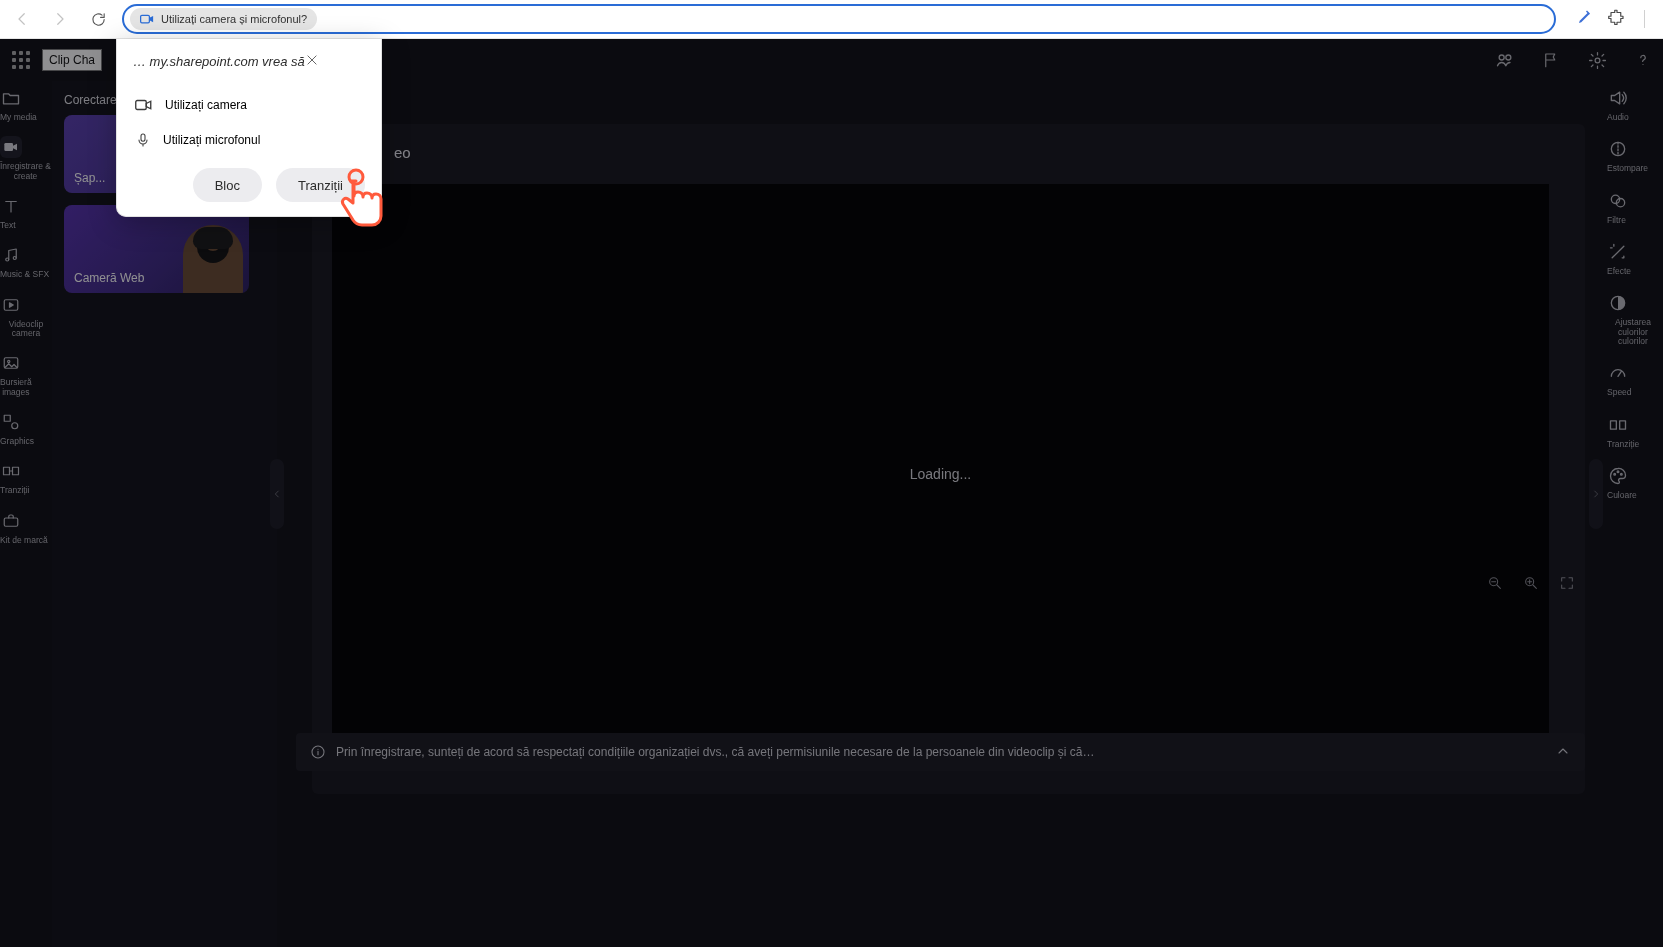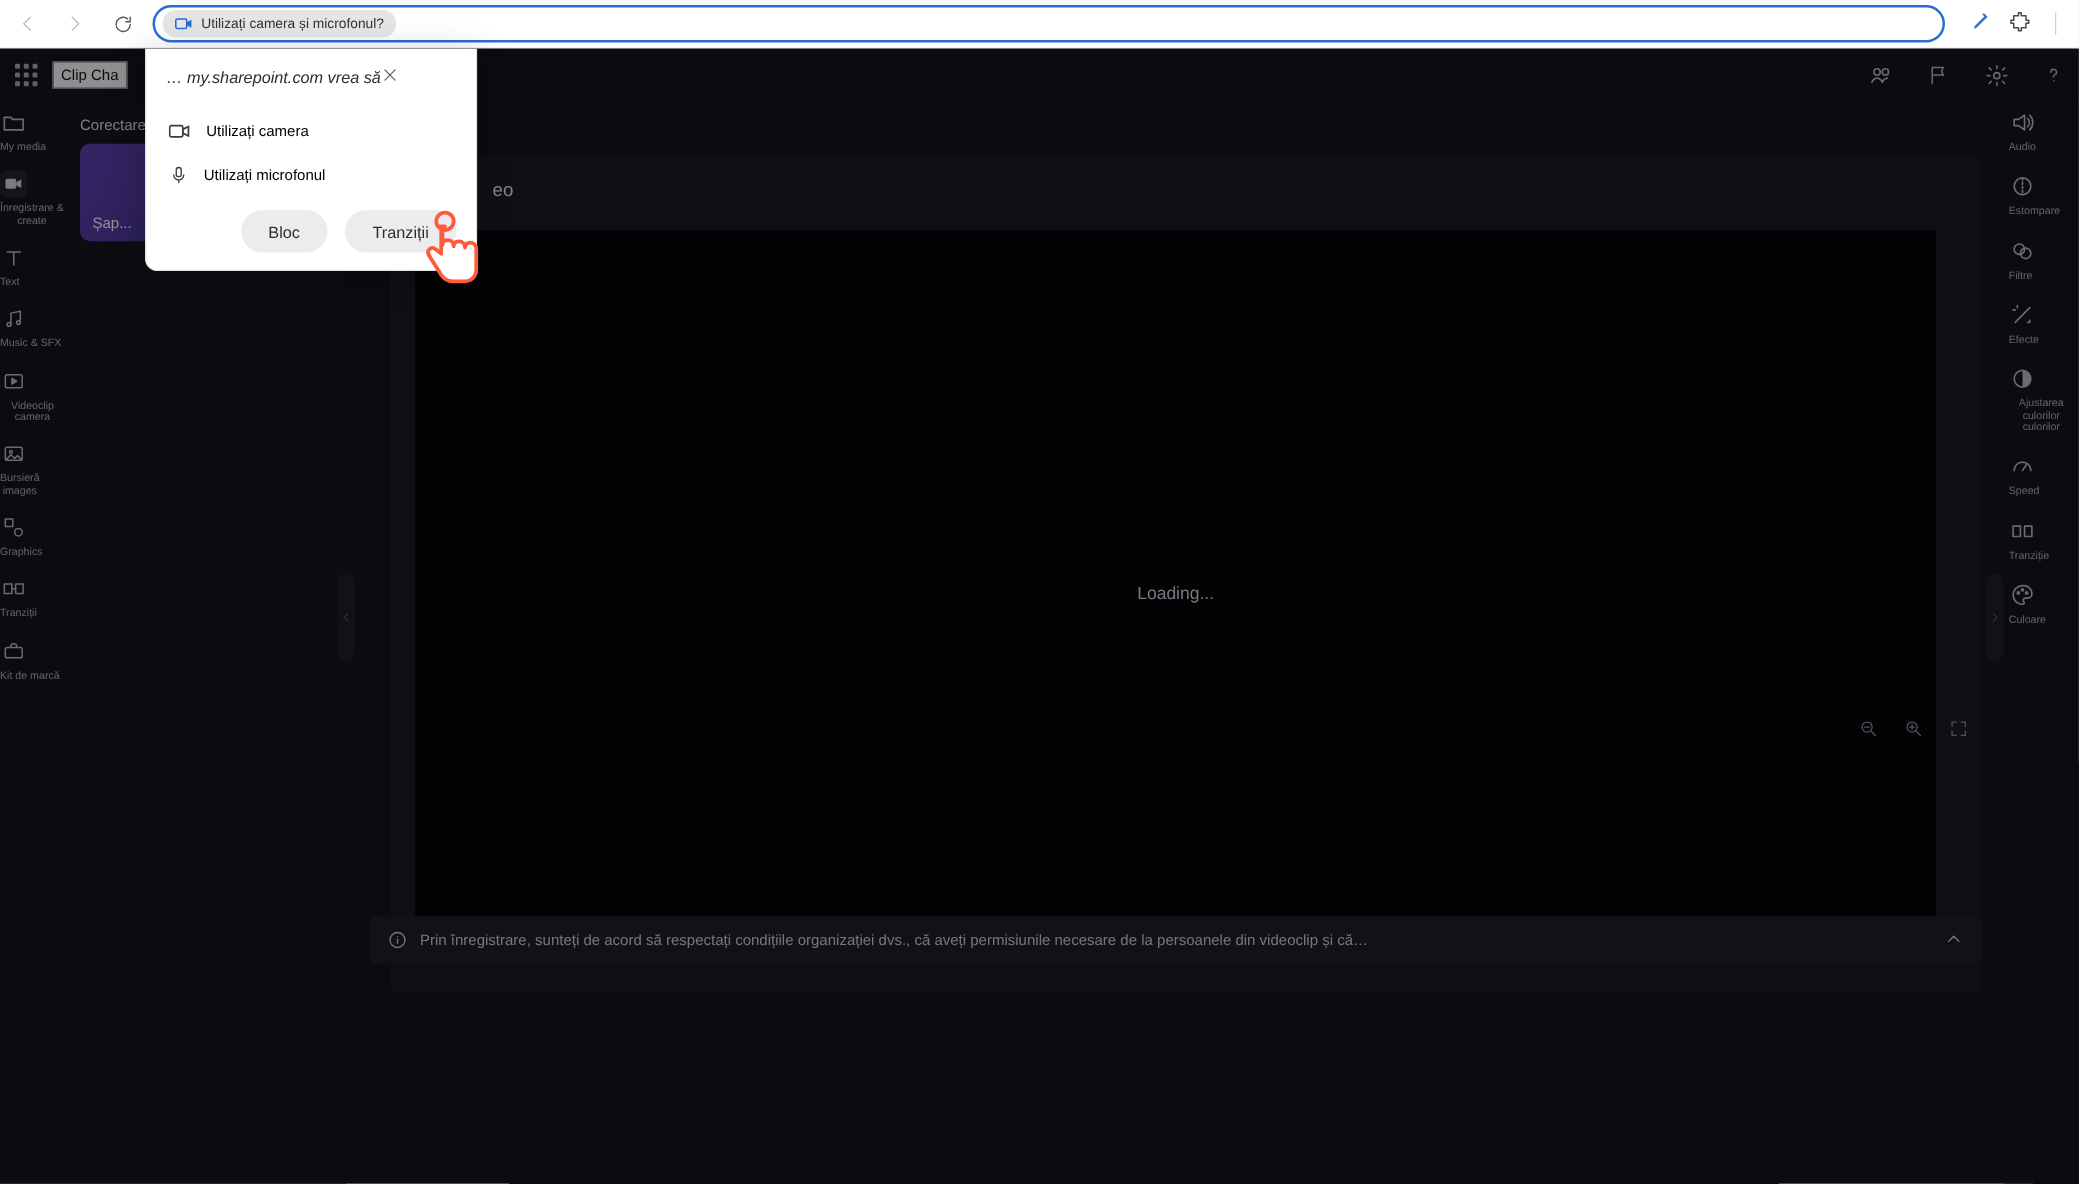--- a/index.html
+++ b/index.html
@@ -345,20 +345,24 @@
     </div>
   </div>
 
   <div class="media-panel">
     <div class="heading">Corectare din nou</div>
 
     <div class="thumb" style="height:78px;">
       <div class="tlabel">Șap...</div>
     </div>
 
+    <div class="thumb thumb-webcam-bg">
+      <div class="person"></div>
+      <div class="tlabel">Cameră Web</div>
+    </div>
 
   </div>
 
   <div class="panel-toggle">
     <svg class="sico" width="10" height="14" viewBox="0 0 24 24" style="color:#8c8c95">
         <path d="M9 5l7 7-7 7"></path>
       </svg>
   </div>
 
   <div class="stage-wrap">

